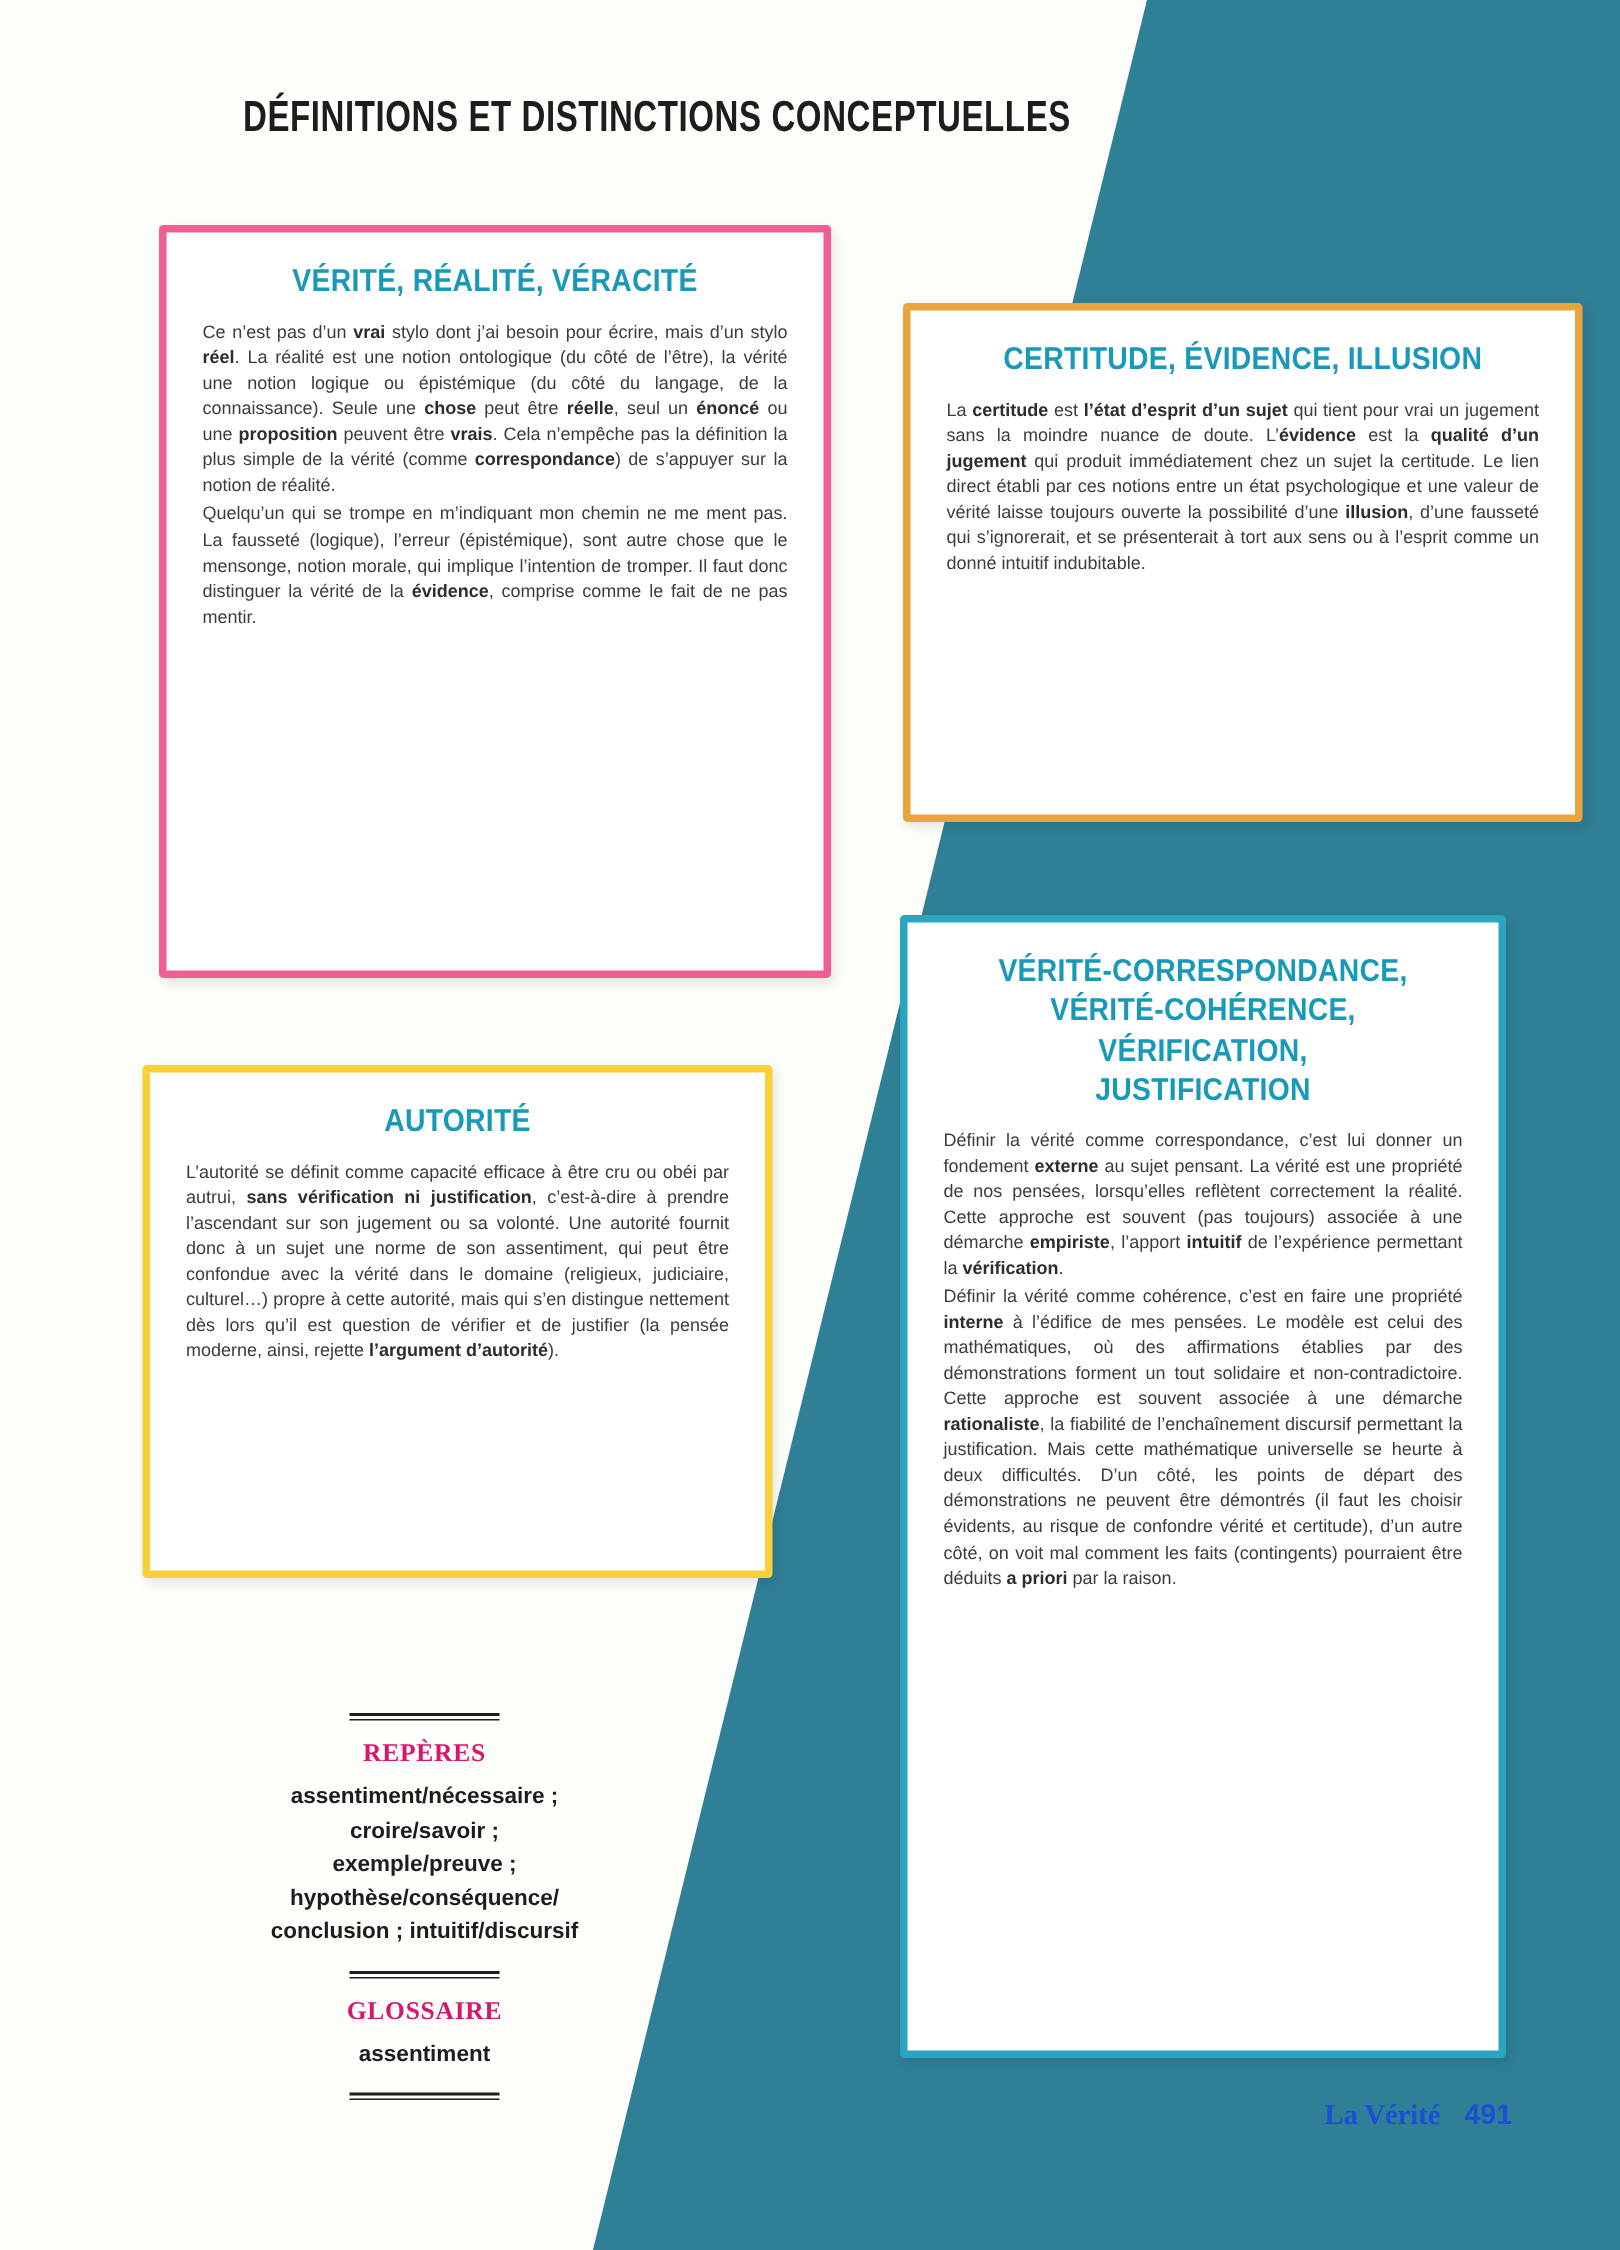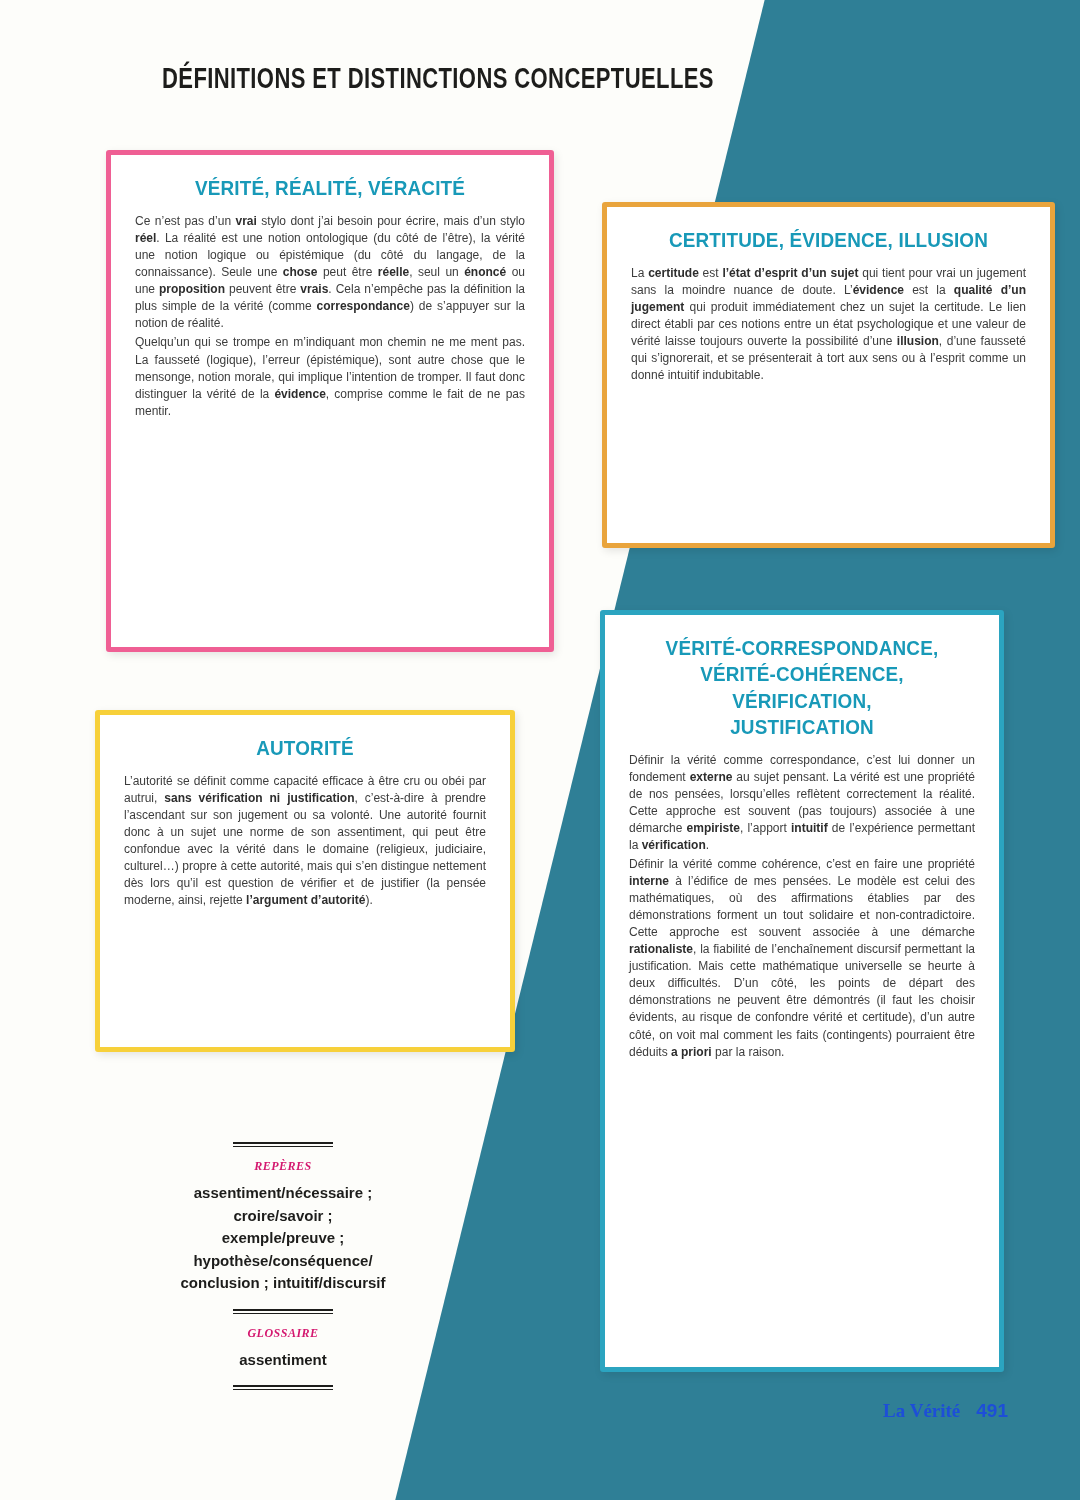--- a/index.html
+++ b/index.html
@@ -52,23 +52,22 @@
   .def-box b{color:#2d2d2d;}
   .side-block{
     position:absolute;left:166px;top:1142px;width:234px;text-align:center;
   }
   .rule{
     width:100px;height:5px;margin:0 auto;
     border-top:2.5px solid var(--ink);border-bottom:1.5px solid var(--ink);
   }
   .side-title{
     font-family:"Liberation Serif", serif;font-weight:700;
-    color:var(--magenta);font-size:12px;letter-spacing:0.5px;
+    color:var(--magenta);font-size:17px;letter-spacing:0.5px;
     margin:12px 0 8px;
-    font-style:italic;
   }
   .side-items div{
     font-weight:700;font-size:15px;color:var(--ink);line-height:1.5;
   }
   .side-items{margin-bottom:14px;}
   .footer{
     position:absolute;top:1400px;right:72px;color:#1d4ed8;font-size:19px;
     white-space:nowrap;
   }
   .footer .chapter{font-family:"Liberation Serif", serif;font-weight:700;margin-right:16px;}

